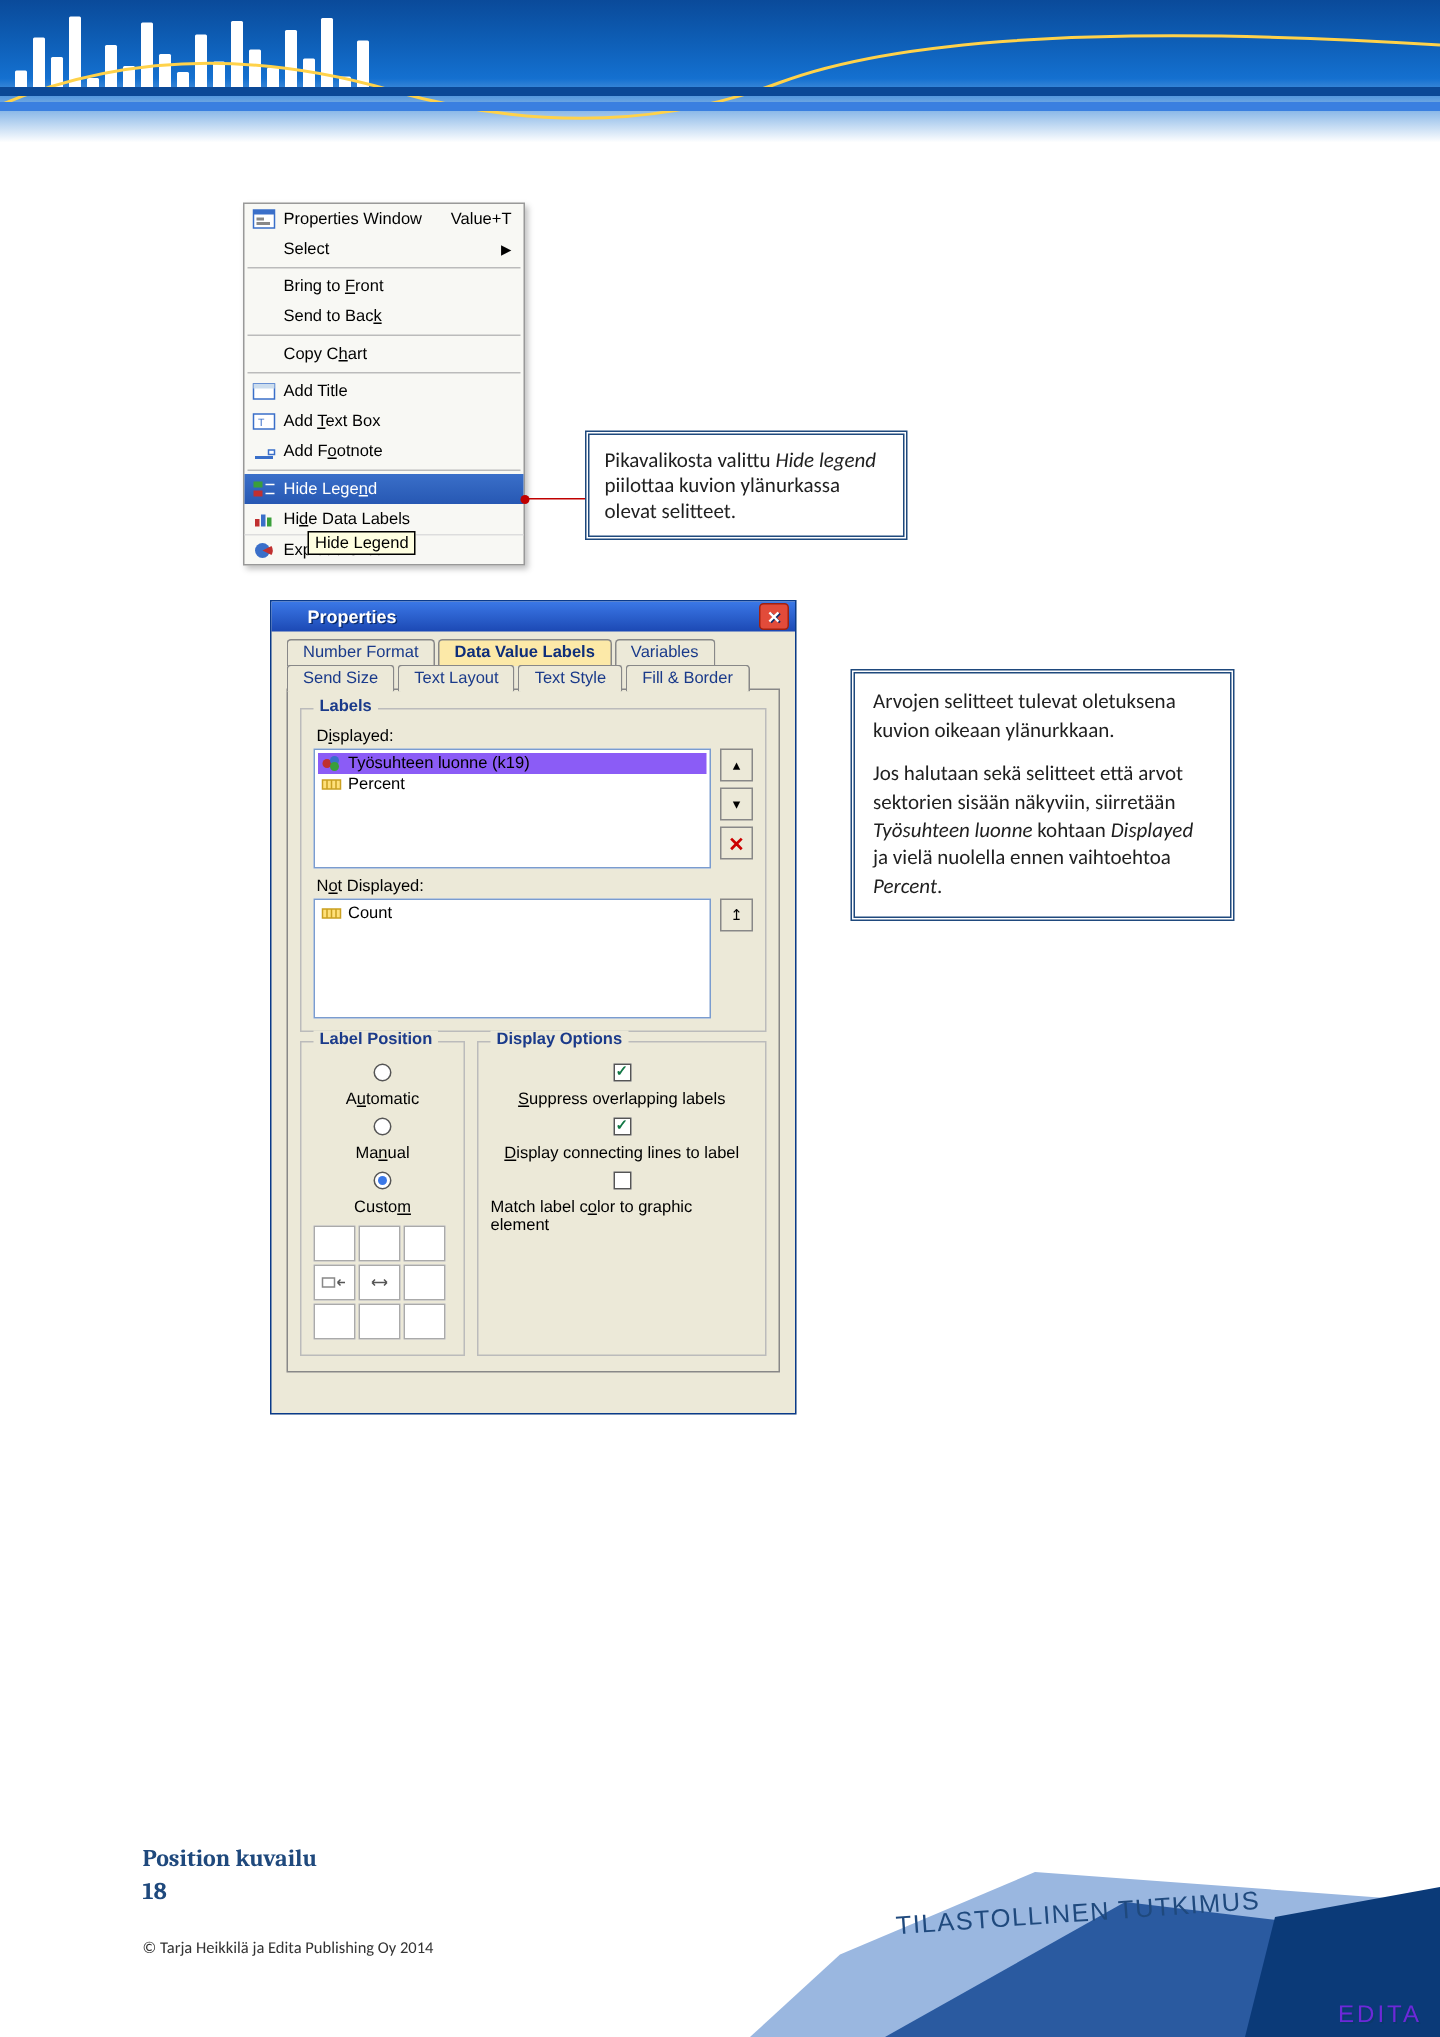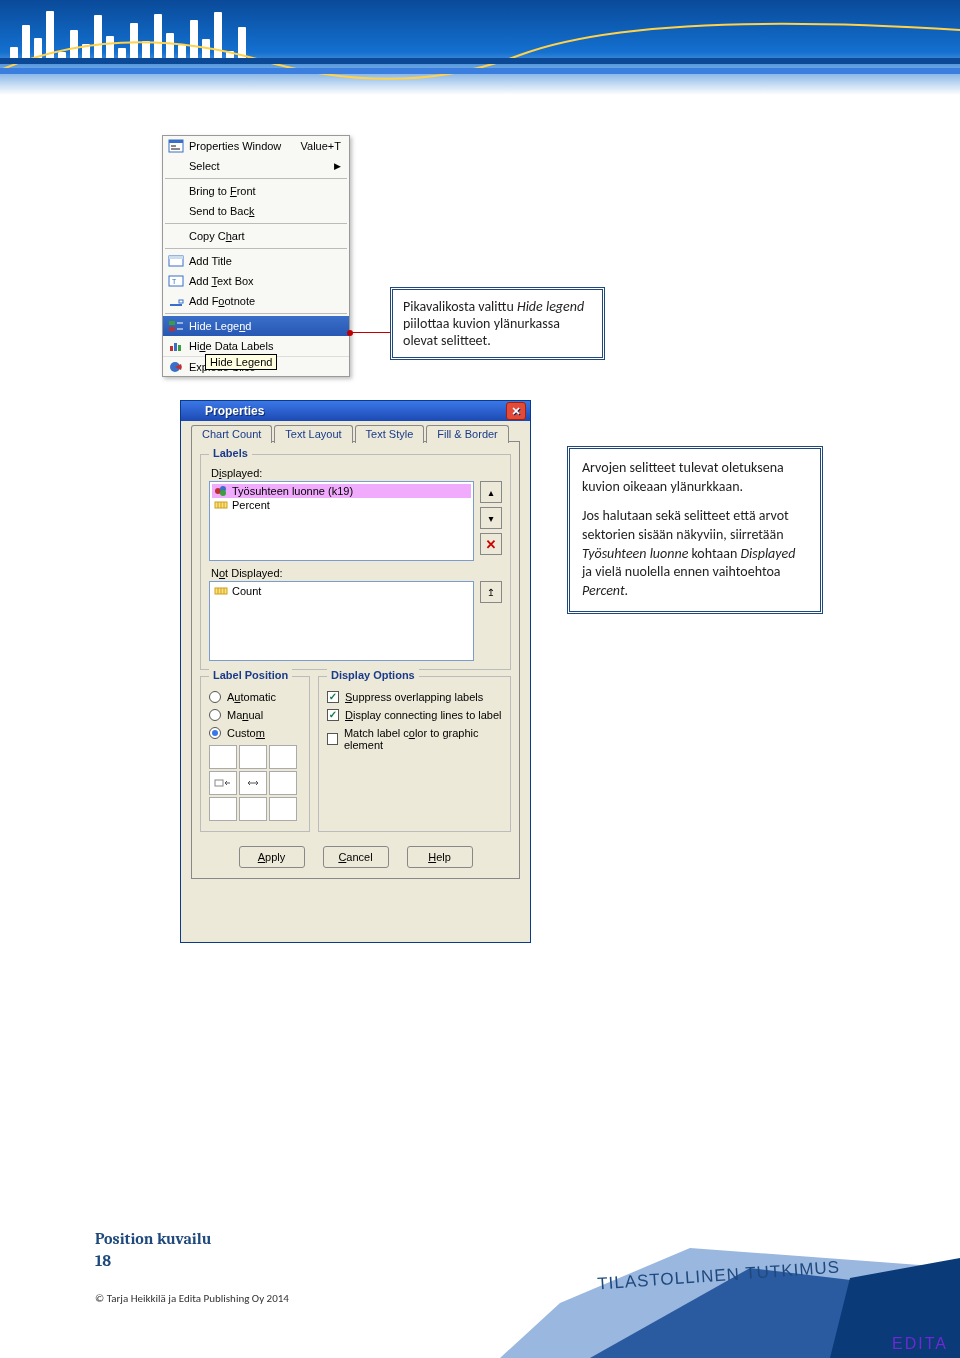--- a/index.html
+++ b/index.html
@@ -92,33 +92,33 @@
   .tab.front { background:#ece9d8; z-index:3; }
   .tab-panel { border:1px solid #888; background:#ece9d8; padding:8px 8px 10px 8px; margin-top:-1px; }
   .grp { border:1px solid #bbb; padding:6px 8px 8px 8px; margin-top:4px; position:relative; }
   .grp-title { position:absolute; top:-8px; left:8px; background:#ece9d8; padding:0 4px; color:#1a3a8a; font-weight:bold; font-size:11px; }
   .field-label { font-size:11px; margin:6px 0 2px 2px; }
   .listbox {
     background:#fff; border:1px solid #7a9ccf; height:80px; font-size:11px;
     padding:2px 2px; overflow:hidden;
   }
   .listbox .item { display:flex; align-items:center; gap:4px; padding:1px 2px; }
-  .listbox .item.sel { background:#f0abfc; }
+  .listbox .item.sel { background:#8b5cf6; }
   .listbox .ico { width:14px; height:12px; }
   .list-controls { display:flex; flex-direction:column; gap:4px; margin-left:4px; }
   .btn-small {
     width:22px; height:22px; background:#ece9d8; border:1px solid #888; display:flex;align-items:center;justify-content:center;
     font-size:10px;
   }
   .btn-small.red { color:#c00; font-weight:bold; font-size:13px; }
   .row { display:flex; align-items:flex-start; gap:2px; }
   .two-col { display:flex; gap:8px; margin-top:6px; }
   .grp2 { border:1px solid #bbb; padding:8px 8px 10px 8px; position:relative; background:#ece9d8; font-size:11px; }
   .grp2 .grp-title { color:#1a3a8a; }
-  .radio-row, .chk-row { display:flex; align-items:center; gap:6px; margin:6px 0; }
+  .radio-row, .chk-row { display:flex; align-items:center; gap:6px; margin:6px 0;flex-direction:column; }
   .radio { width:12px; height:12px; border:1px solid #555; border-radius:50%; display:inline-flex; align-items:center; justify-content:center; background:#fff;}
   .radio.checked::after { content:""; width:6px; height:6px; border-radius:50%; background:#3b78e7; display:block; }
   .chk { width:12px; height:12px; border:1px solid #555; background:#fff; display:inline-flex; align-items:center; justify-content:center; font-size:10px; color:#174; font-weight:bold; }
   .chk.checked::after { content:"✓"; display:block; line-height:1; }
   .pos-grid { margin-top:6px; display:grid; grid-template-columns: repeat(3,28px); grid-auto-rows:24px; gap:2px; }
   .pos-cell { border:1px solid #aaa; background:#fff; display:flex; align-items:center; justify-content:center; }
   .dlg-buttons { display:flex; gap:18px; justify-content:center; margin-top:14px; }
   .dlg-btn {
     min-width:66px; height:22px; border:1px solid #888; background:#ece9d8; font-size:11px;
     display:flex; align-items:center; justify-content:center; border-radius:3px;
@@ -281,22 +281,27 @@
 </div>
 
 <div class="dialog">
   <div class="titlebar">
     <span>Properties</span>
     <div class="close">
       <span>✕</span>
     </div>
   </div>
   <div class="dlg-body">
+    <div class="tabs">
+      <div class="tab">Number Format</div>
+      <div class="tab active">Data Value Labels</div>
+      <div class="tab">Variables</div>
+    </div>
     <div class="tabs-row2">
-      <div class="tab front">Chart Count</div>
+      <div class="tab front">Send Size</div>
       <div class="tab front">Text Layout</div>
       <div class="tab front">Text Style</div>
       <div class="tab front">Fill &amp; Border</div>
     </div>
     <div class="tab-panel">
       <div class="grp">
         <div class="grp-title">Labels</div>
         <div class="field-label">D<span class="underline-letter">i</span>splayed:</div>
         <div class="row">
           <div class="listbox" style="flex:1">
@@ -397,31 +402,20 @@
             <span class="chk checked"></span>
             <span><span class="underline-letter">D</span>isplay connecting lines to label</span>
           </div>
           <div class="chk-row">
             <span class="chk"></span>
             <span>Match label c<span class="underline-letter">o</span>lor to graphic element</span>
           </div>
         </div>
       </div>
 
-      <div class="dlg-buttons">
-        <div class="dlg-btn">
-            <span><span class="underline-letter">A</span>pply</span>
-          </div>
-        <div class="dlg-btn">
-            <span><span class="underline-letter">C</span>ancel</span>
-          </div>
-        <div class="dlg-btn">
-            <span><span class="underline-letter">H</span>elp</span>
-          </div>
-      </div>
     </div>
   </div>
 </div>
 
 <div class="footer-title">Position kuvailu</div>
 <div class="footer-page">18</div>
 <div class="footer-copy">© Tarja Heikkilä ja Edita Publishing Oy 2014</div>
 
 <div class="bottom-banner">
   <svg class="poly1" viewBox="0 0 460 110" preserveAspectRatio="none">

